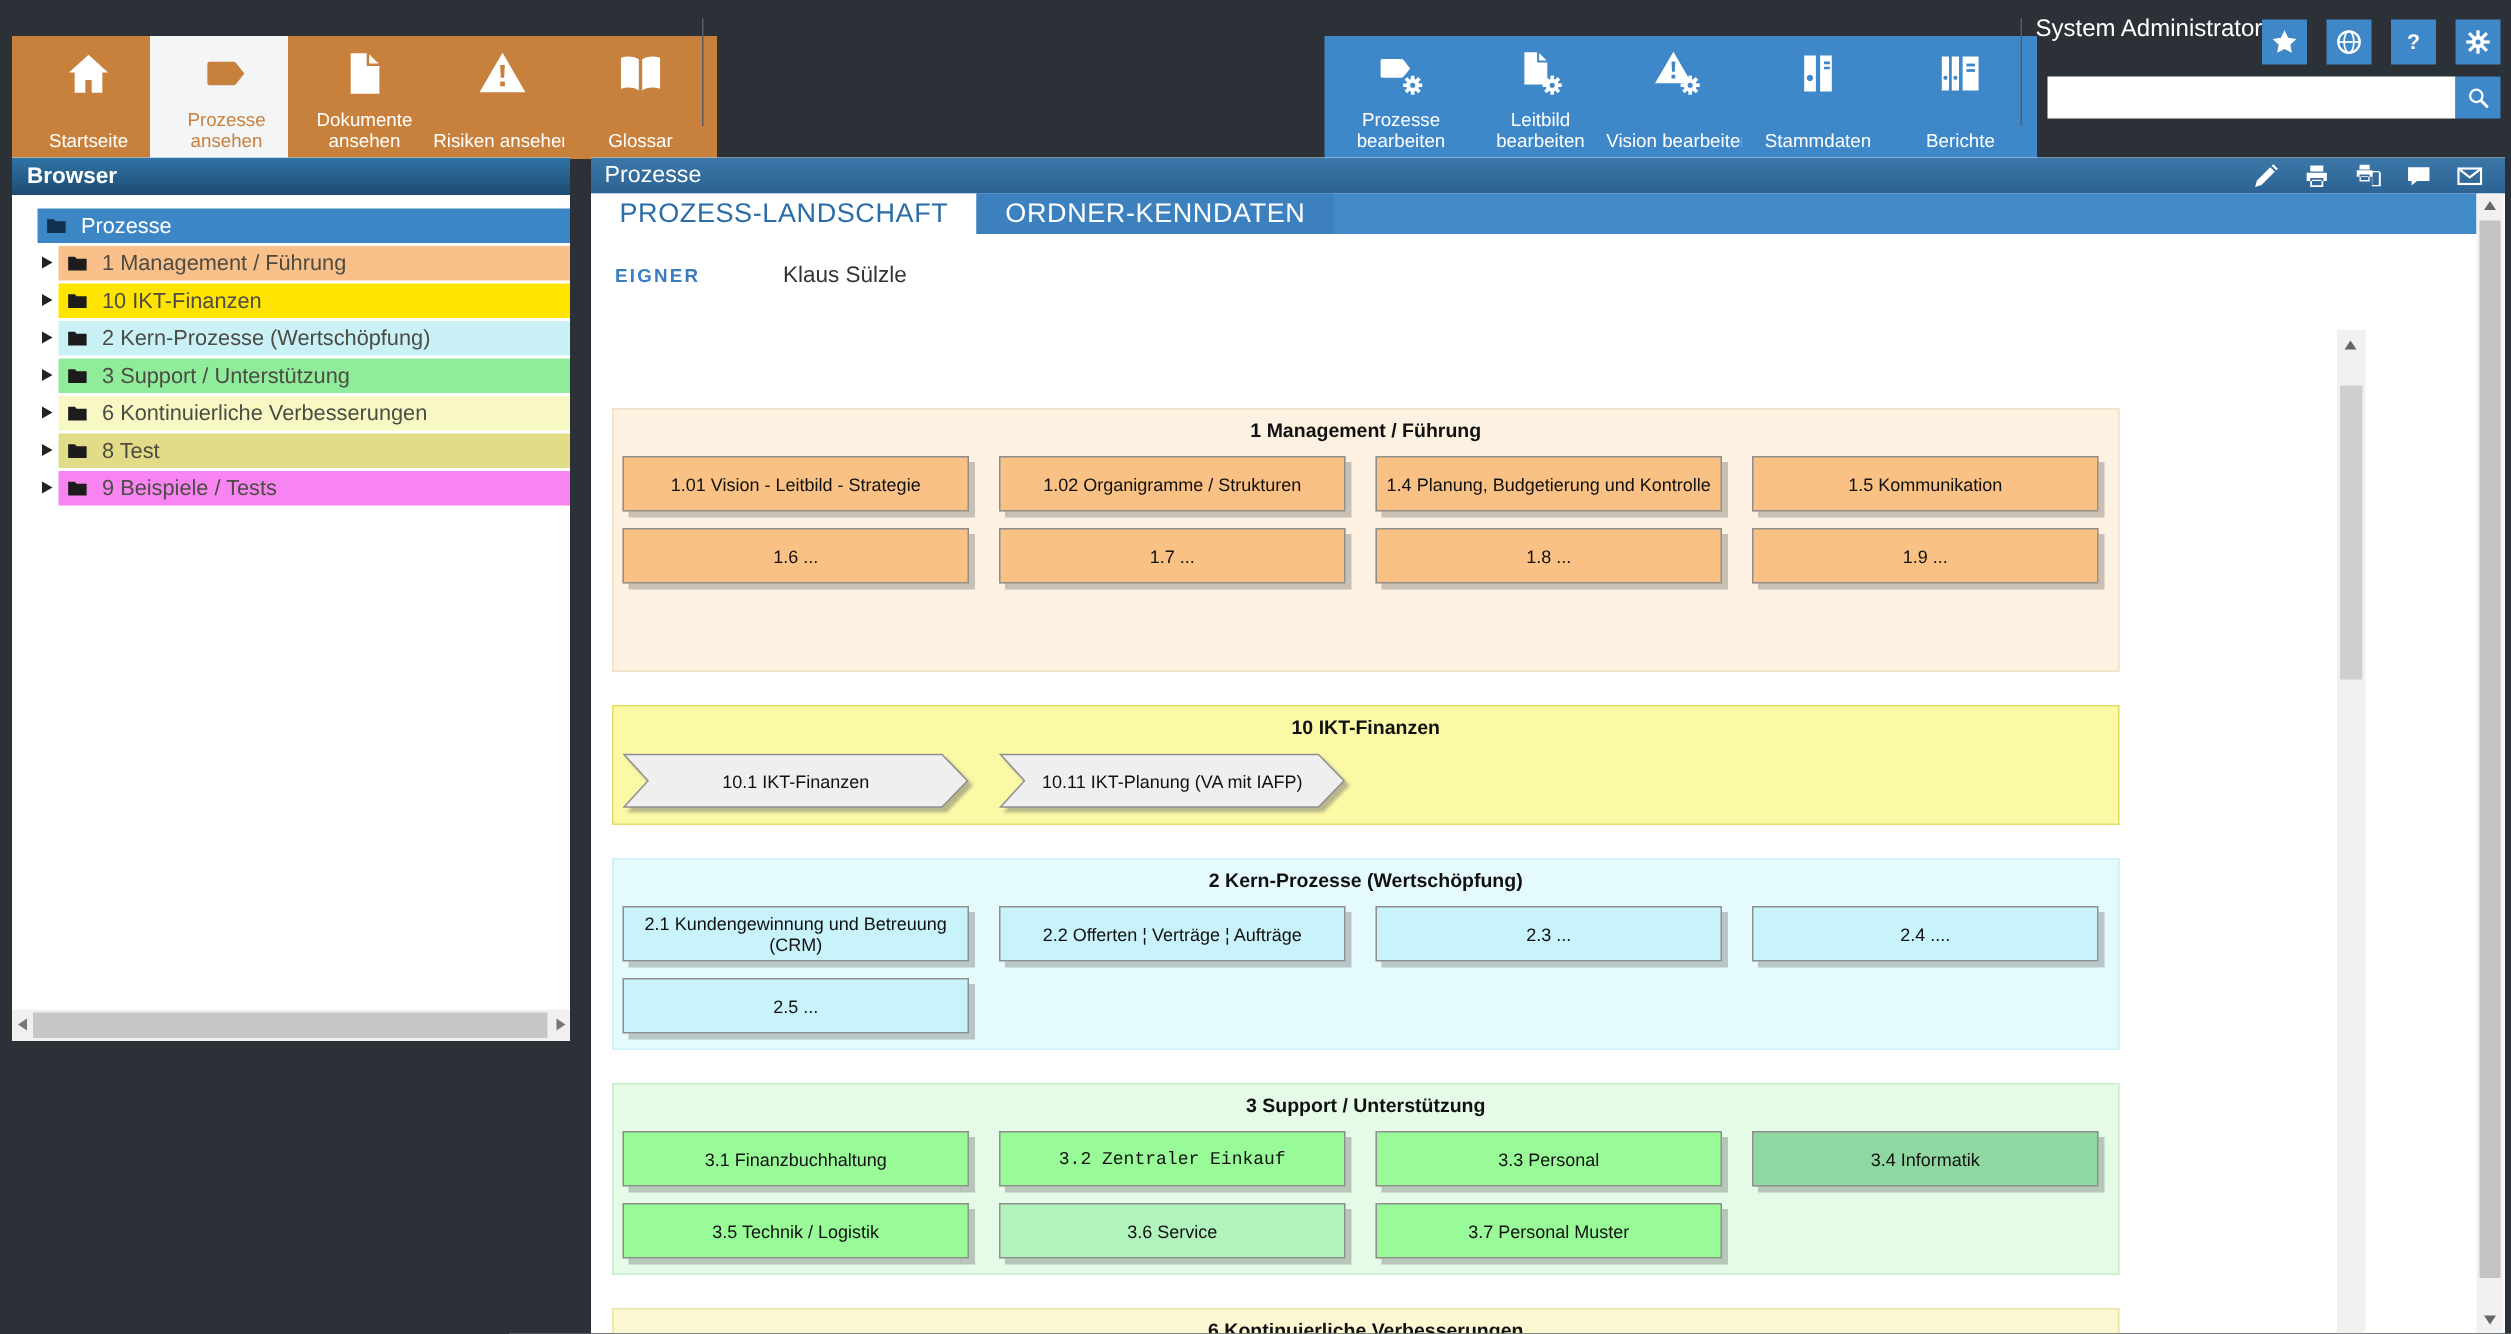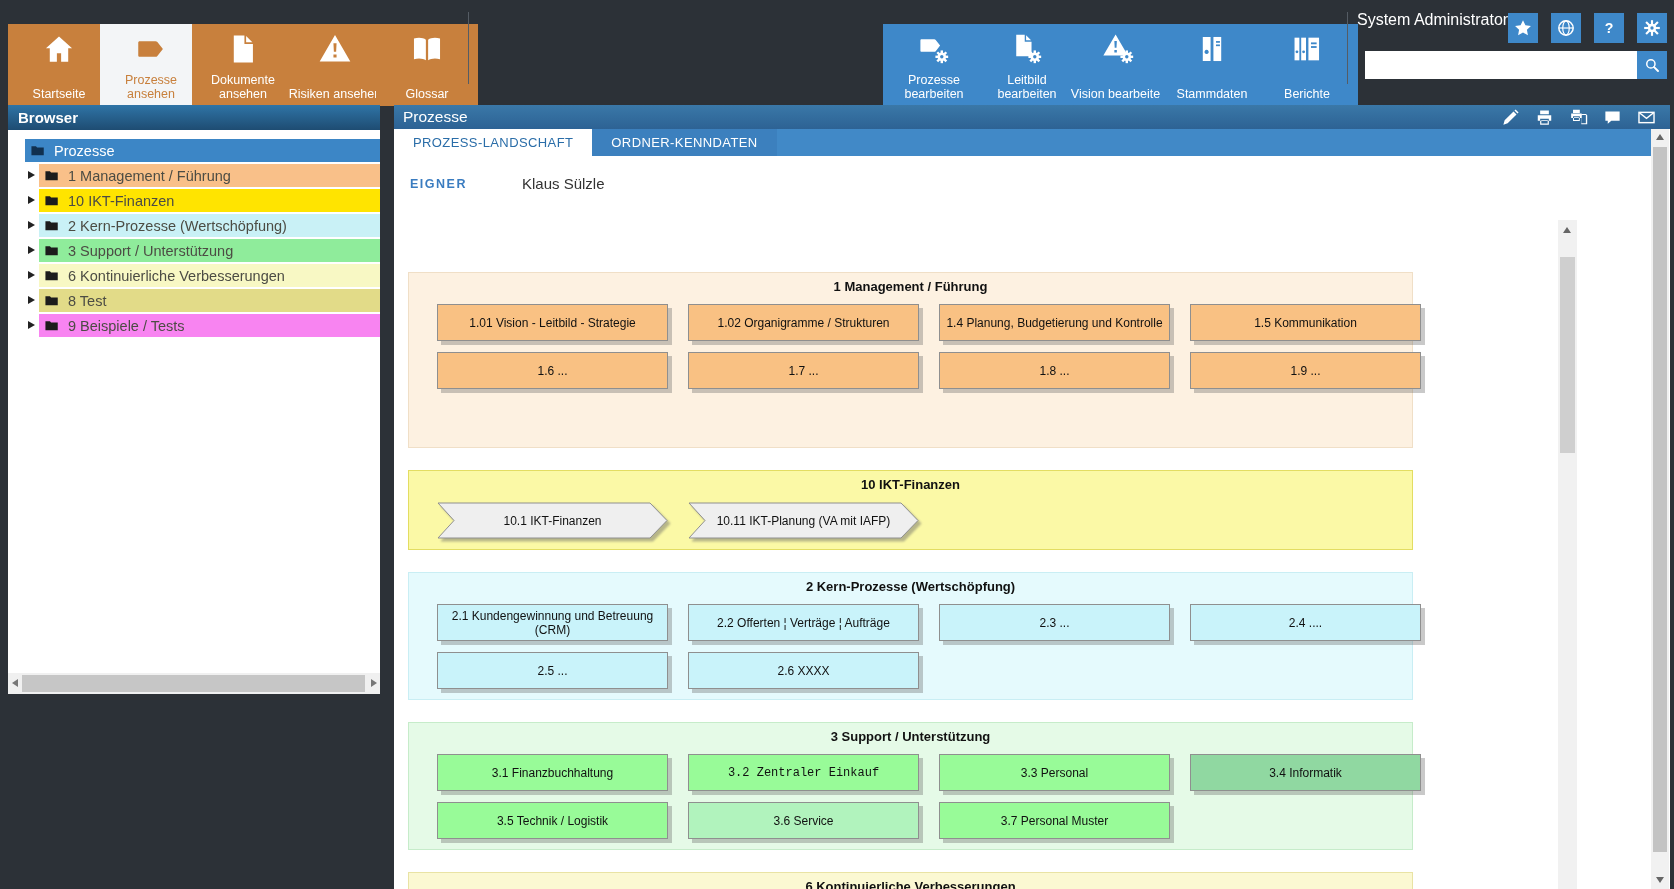--- a/index.html
+++ b/index.html
@@ -39,31 +39,31 @@
   .tri-r{position:absolute;right:3px;top:6px;width:0;height:0;border-left:6px solid #777;border-top:4px solid transparent;border-bottom:4px solid transparent;}
 
   
   .main{position:absolute;left:394px;top:105px;width:1276px;height:784px;background:#fff;overflow:hidden;}
   .main-header{position:relative;height:24px;background:linear-gradient(#3a78a8,#2d6294);color:#fff;}
   .main-title{position:absolute;left:9px;top:0;line-height:24px;font-size:15.5px;}
   .main-tools{position:absolute;right:14px;top:0;height:24px;display:flex;align-items:center;gap:15px;}
   .tool{display:flex;cursor:pointer;}
   .tool svg{width:19px;height:19px;}
   .tabbar{position:absolute;left:0;top:24px;width:1257px;height:27px;background:#4189c7;}
-  .tab{display:inline-block;height:27px;line-height:27px;padding:0 19px;font-size:13px;letter-spacing:.4px;color:#fff;background:#3c80be;cursor:pointer;vertical-align:top;}
+  .tab{display:inline-block;height:27px;line-height:27px;padding:0 19px;font-size:18px;letter-spacing:.4px;color:#fff;background:#3c80be;cursor:pointer;vertical-align:top;}
   .tab.active{background:#fff;color:#2a6da8;}
   .content{position:absolute;left:0;top:51px;right:19px;bottom:0;background:#fff;}
   .owner-label{position:absolute;left:16px;top:21px;font-size:12.5px;font-weight:bold;letter-spacing:1.5px;color:#3a7cc0;}
   .owner-value{position:absolute;left:128px;top:19px;font-size:15px;color:#333;}
 
   .sections{position:absolute;left:14px;top:116px;width:1005px;}
   .section{border:1px solid;margin-bottom:22px;padding-bottom:10px;}
   .section.tall{padding-bottom:58px;}
   .sec-title{text-align:center;font-size:13px;font-weight:bold;color:#111;padding-top:6px;height:16px;}
-  .rowgrid{display:grid;grid-template-columns:repeat(4,231px);column-gap:20px;padding:0 28px;margin-top:9px;}
+  .rowgrid{display:grid;grid-template-columns:repeat(4,231px);column-gap:20px;padding:0 6px;margin-top:9px;}
   .rowgrid + .rowgrid{margin-top:11px;}
   .pbox{height:35px;border:1px solid #8f8f8f;box-shadow:4px 4px 0 rgba(100,100,100,.35);display:flex;align-items:center;justify-content:center;font-size:12px;color:#111;text-align:center;cursor:pointer;}
   .arrow-cell{position:relative;height:37px;filter:drop-shadow(3px 3px 1px rgba(100,100,100,.45));cursor:pointer;}
   .arrow-cell .albl{position:absolute;inset:0;display:flex;align-items:center;justify-content:center;font-size:12px;color:#111;}
 
   
   .inner-scroll{position:absolute;left:1558px;top:220px;width:19px;height:669px;background:#f1f1f1;}
   .inner-scroll .btn{position:absolute;left:0;top:0;width:19px;height:20px;background:#f1f1f1;}
   .tri-u{position:absolute;left:5px;top:7px;width:0;height:0;border-bottom:6px solid #666;border-left:4.5px solid transparent;border-right:4.5px solid transparent;}
   .tri-d{position:absolute;left:5px;bottom:6px;width:0;height:0;border-top:6px solid #666;border-left:4.5px solid transparent;border-right:4.5px solid transparent;}
@@ -447,23 +447,20 @@
                 <span>2.3 ...</span>
               </div>
               <div class="pbox" style="background: rgb(201, 243, 250);">
                 <span>2.4 ....</span>
               </div>
             </div>
             <div class="rowgrid">
               <div class="pbox" style="background: rgb(201, 243, 250);">
                 <span>2.5 ...</span>
               </div>
-              <div class="pbox" style="background: rgb(201, 243, 250);">
-                <span>2.6 XXXX</span>
-              </div>
             </div>
           </div>
           <div class="section" style="background: rgb(229, 250, 231); border-color: rgb(198, 236, 202);">
             <div class="sec-title">3 Support / Unterstützung</div>
             <div class="rowgrid">
               <div class="pbox" style="background: rgb(152, 251, 152);">
                 <span>3.1 Finanzbuchhaltung</span>
               </div>
               <div class="pbox" style="background: rgb(152, 251, 152); font-family: Liberation Mono, monospace;">
                 <span>3.2 Zentraler Einkauf</span>

